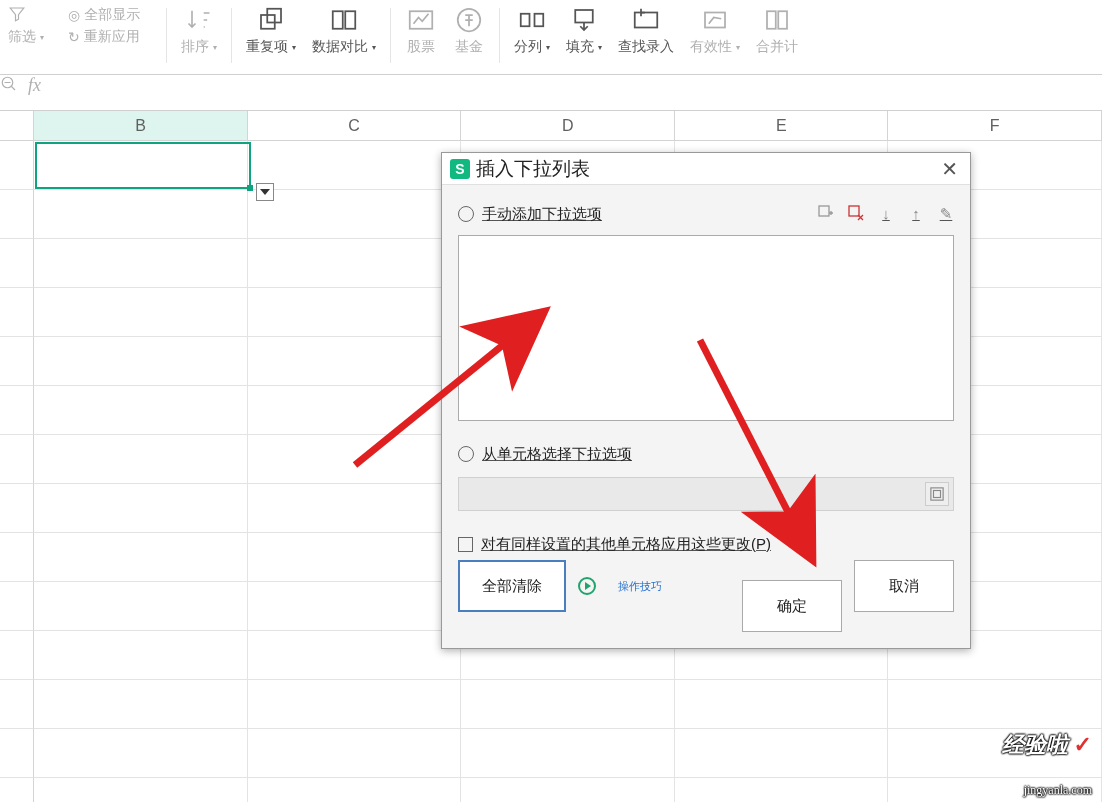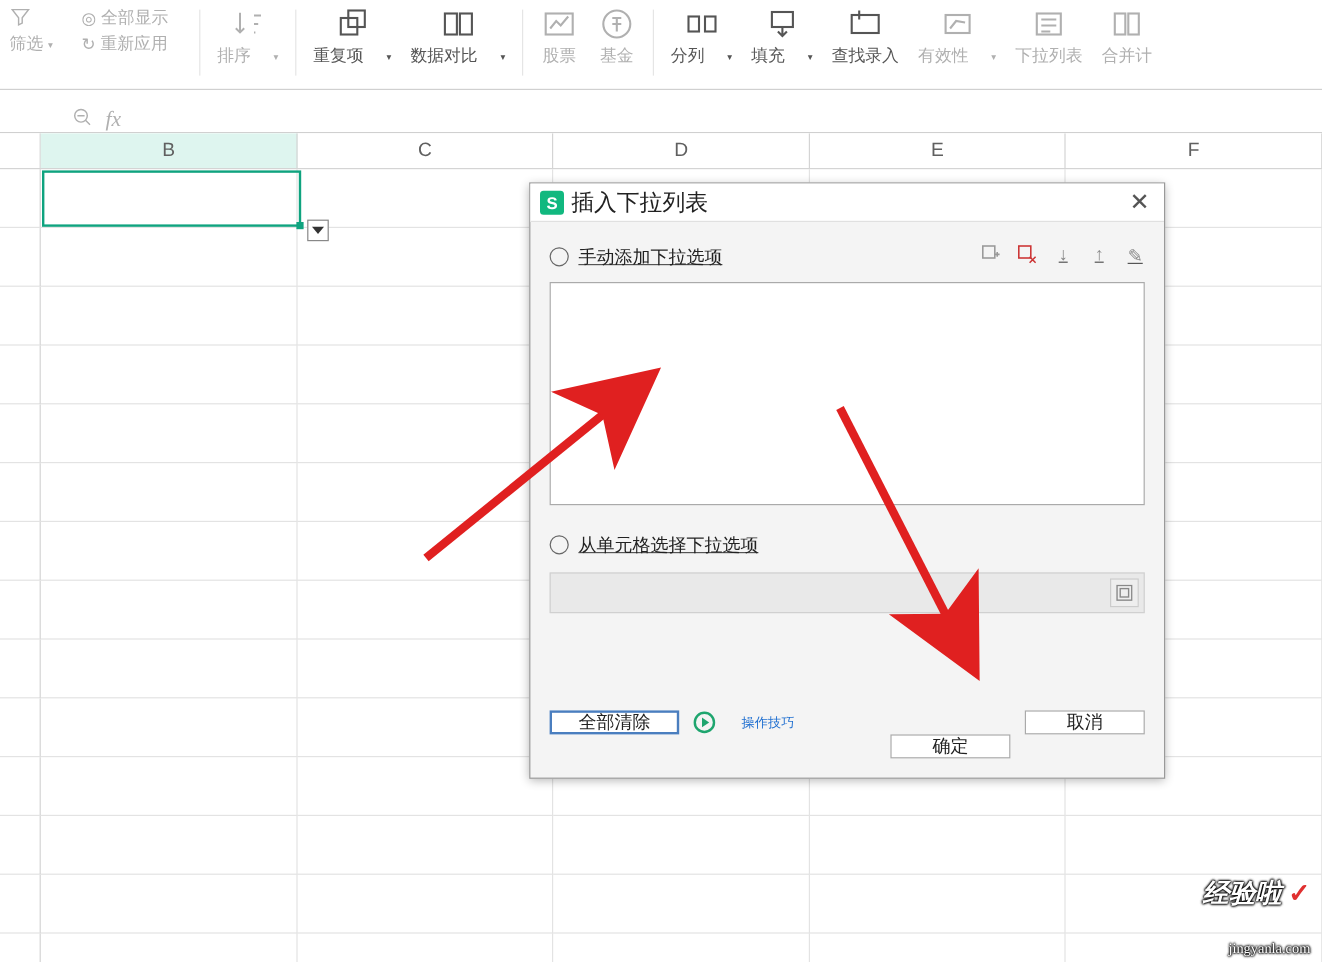--- a/index.html
+++ b/index.html
@@ -51,30 +51,29 @@
     flex-direction: column;
     align-items: center;
     justify-content: flex-start;
     gap: 2px;
     padding: 0 8px;
     height: 65px;
     color: #b0b0b0;
   }
   .bigitem.dark { color: #555; }
   .bigitem .iconbox { height: 32px; width: 32px; display: flex; align-items: center; justify-content: center; }
-  .bigitem .lbl { font-size: 14px; display:flex; align-items:center; gap:19px; }
+  .bigitem .lbl { font-size: 14px; display:flex; align-items:center; gap:4px; }
   .drop-tri { font-size: 8px; }
   .vsep { width: 1px; background: #e5e5e5; height: 55px; margin: 4px 6px 0 6px; }
 
   
   .fbar {
     height: 36px;
     display: flex;
-    align-items: flex-end;
-    padding-left: 60px;
+    align-items: flex-start;
     border-bottom: 1px solid #d0d0d0;
   }
   .fbar .fx { font-family: "Times New Roman", serif; font-style: italic; color: #b0b0b0; font-size: 18px; margin-right: 10px; }
   .fbar .zoomout { color:#b0b0b0; margin-right:10px; }
   .fbar input {
     flex: 1;
     height: 26px;
     border: none;
     outline: none;
     font-size: 14px;
@@ -203,21 +202,21 @@
   .checkbox-row { display:flex; align-items:center; font-size:15px; color:#222; height:34px; }
   .checkbox-row .cb {
     width: 15px; height:15px; border:1.5px solid #666; margin-right:8px;
   }
   .btn-row {
     position:absolute;
     left:16px; right:16px; bottom:16px;
     display:flex; align-items:center; gap: 12px;
   }
   .btn {
-    height: 20px;
+    height: 52px;
     padding: 0 22px;
     background: #fff;
     border: 1px solid #aaa;
     font-size: 15px;
     color:#222;
     display:flex; align-items:center; justify-content:center;
   }
   .btn.primary { border: 2px solid #4a7ebf; }
   .btn-row .tips {
     display:flex; align-items:center; gap:22px;
@@ -380,31 +379,20 @@
   <div class="bigitem">
     <div class="iconbox">
       <svg width="30" height="30" viewBox="0 0 24 24" fill="none" stroke="#b0b0b0" stroke-width="1.4">
           <rect x="4" y="6" width="16" height="12"></rect>
           <path d="M7 15l4-5 6 1"></path>
         </svg>
     </div>
     <div class="lbl">
         <span>有效性</span>
         <span class="drop-tri">▾</span>
-      </div>
-  </div>
-  <div class="bigitem">
-    <div class="iconbox">
-      <svg width="30" height="30" viewBox="0 0 24 24" fill="none" stroke="#b0b0b0" stroke-width="1.4">
-          <rect x="4" y="5" width="16" height="14"></rect>
-          <path d="M7 9h10M7 13h10M7 17h6"></path>
-        </svg>
-    </div>
-    <div class="lbl">
-        <span>下拉列表</span>
       </div>
   </div>
   <div class="bigitem">
     <div class="iconbox">
       <svg width="30" height="30" viewBox="0 0 24 24" fill="none" stroke="#b0b0b0" stroke-width="1.4">
           <rect x="4" y="5" width="7" height="14"></rect>
           <rect x="13" y="5" width="7" height="14"></rect>
         </svg>
     </div>
     <div class="lbl">
@@ -588,20 +576,24 @@
     </div>
     <div class="rangebox">
       <div class="picker">
         <svg width="14" height="14" viewBox="0 0 16 16" fill="none" stroke="#888" stroke-width="1.3">
             <rect x="1" y="1" width="14" height="14"></rect>
             <rect x="4" y="4" width="8" height="8"></rect>
           </svg>
       </div>
     </div>
 
+    <div class="checkbox-row">
+      <span class="cb"></span>
+      <span>对有同样设置的其他单元格应用这些更改(P)</span>
+    </div>
   </div>
   <div class="btn-row">
     <div class="btn primary">全部清除</div>
     <div class="tips">
       <span class="play"></span>
       <span>操作技巧</span>
     </div>
     <div class="btn" style="min-width:100px;margin-top:40px;">确定</div>
     <div class="btn" style="min-width:100px;">取消</div>
   </div>

